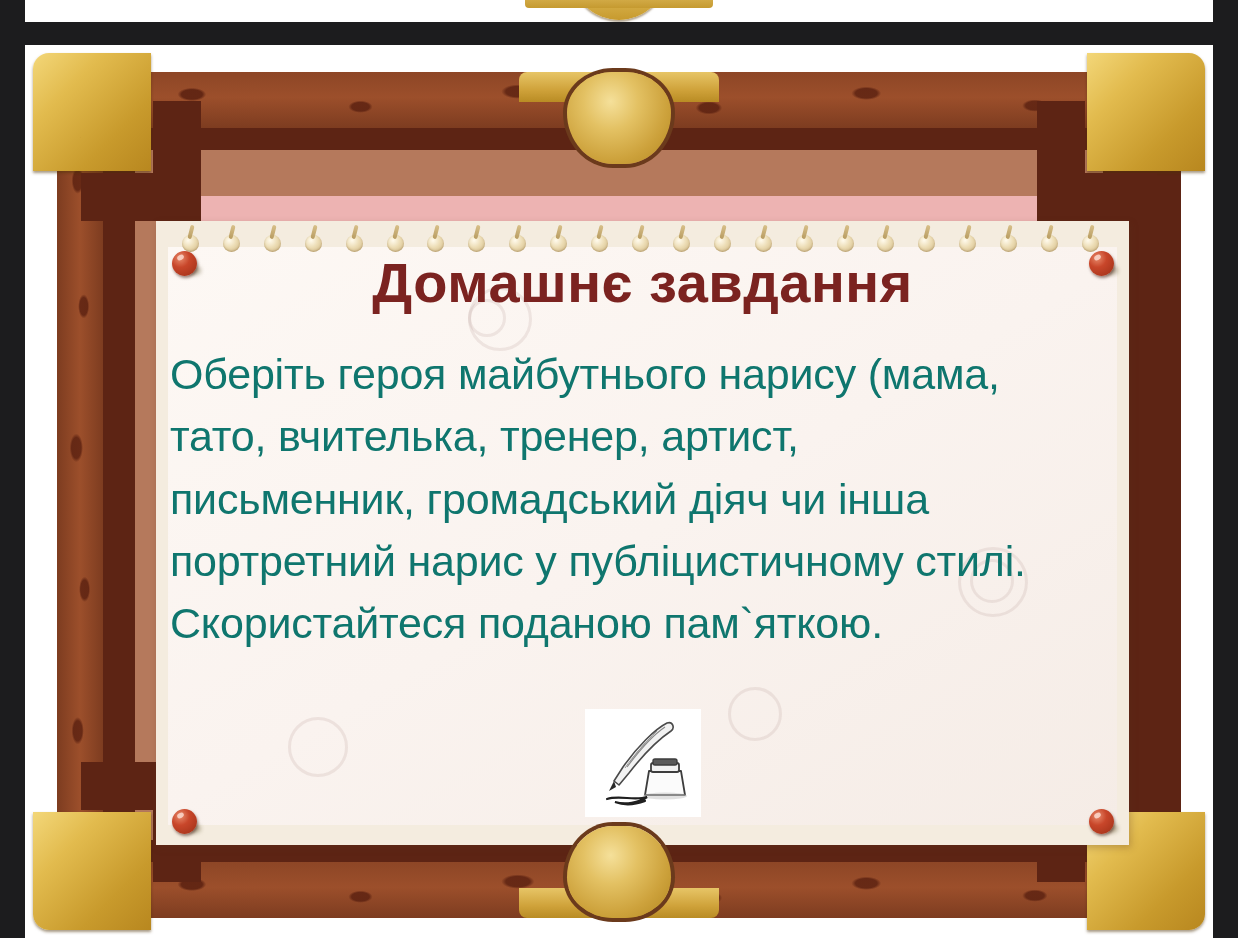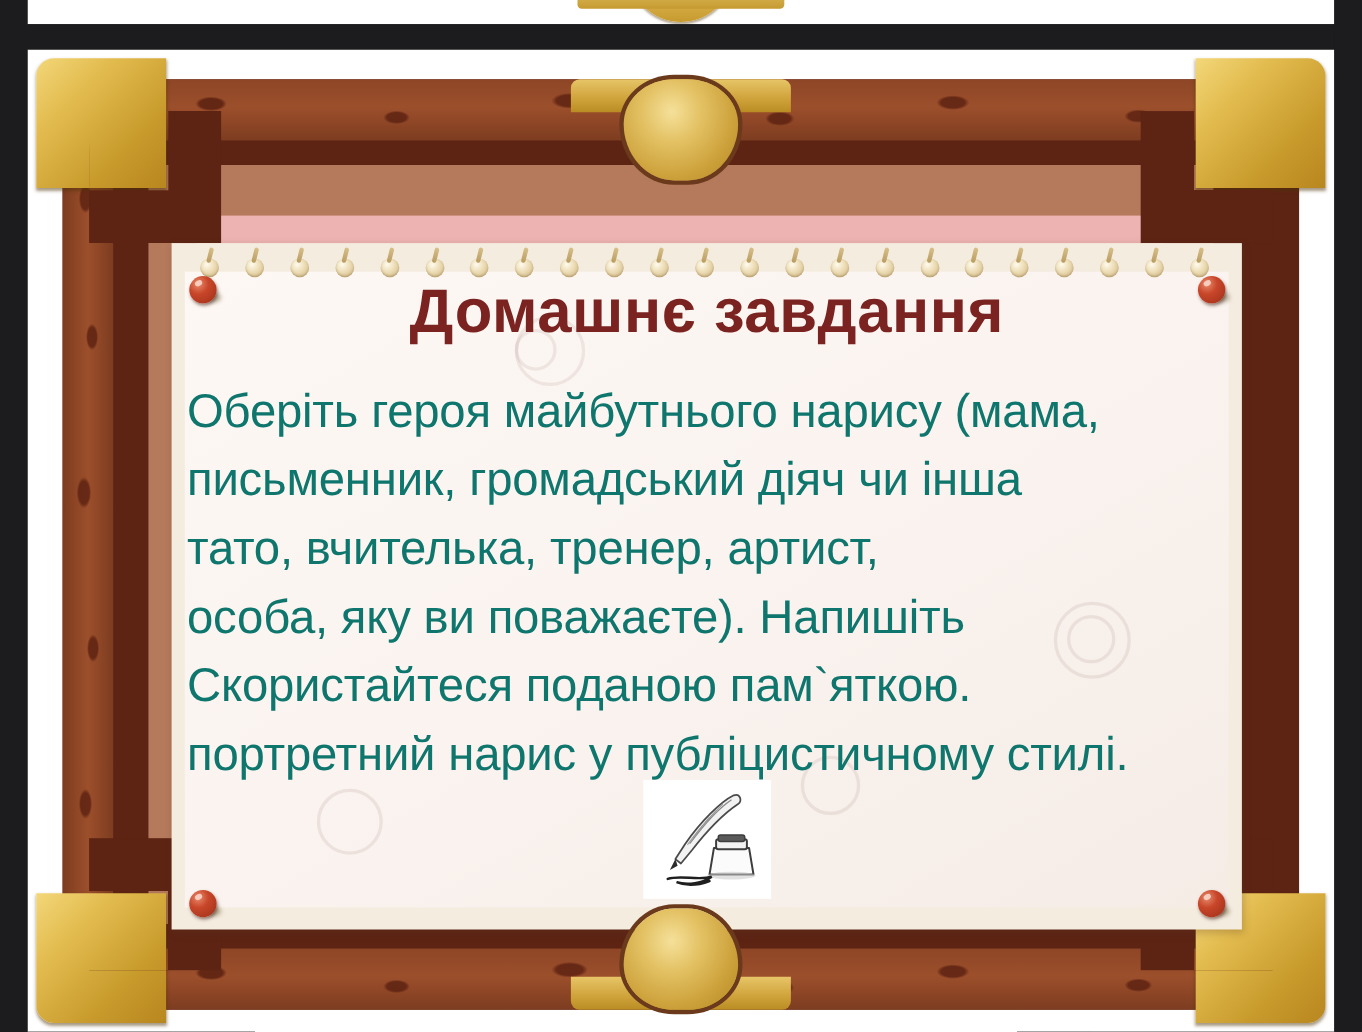--- a/index.html
+++ b/index.html
@@ -449,25 +449,24 @@
           <div class="head"></div>
       </div>
 
       <div class="content">
         <div class="title">Домашнє завдання</div>
 
         <div class="body-text">
 
           <div id="bullet-lines">
               <div>Оберіть героя майбутнього  нарису (мама,</div>
+              <div>тато, вчителька, тренер, артист,</div>
               <div>письменник, громадський діяч чи інша</div>
-              <div>тато, вчителька, тренер, артист,</div>
-              <div>особа, яку ви поважаєте). Напишіть</div>
+              <div>портретний нарис у публіцистичному стилі.</div>
               <div>Скористайтеся поданою пам`яткою.</div>
-              <div>портретний нарис у публіцистичному стилі.</div>
             </div>
         </div>
 
         <div class="quill-box">
           <svg viewBox="0 0 116 108" xmlns="http://www.w3.org/2000/svg">
             <rect x="0" y="0" width="116" height="108" fill="#ffffff"></rect>
 
             <path d="M82 14 C70 20 52 38 38 58 L29 72 L34 76 L44 64 C58 46 74 30 86 22 C90 19 88 12 82 14 Z" fill="#f2f2f2" stroke="#4a4a4a" stroke-width="1.6" stroke-linejoin="round"></path>
             <path d="M80 18 C68 26 54 42 42 58" fill="none" stroke="#8a8a8a" stroke-width="1.2"></path>
             <path d="M72 22 C66 28 60 34 55 41" fill="none" stroke="#9a9a9a" stroke-width="1"></path>

